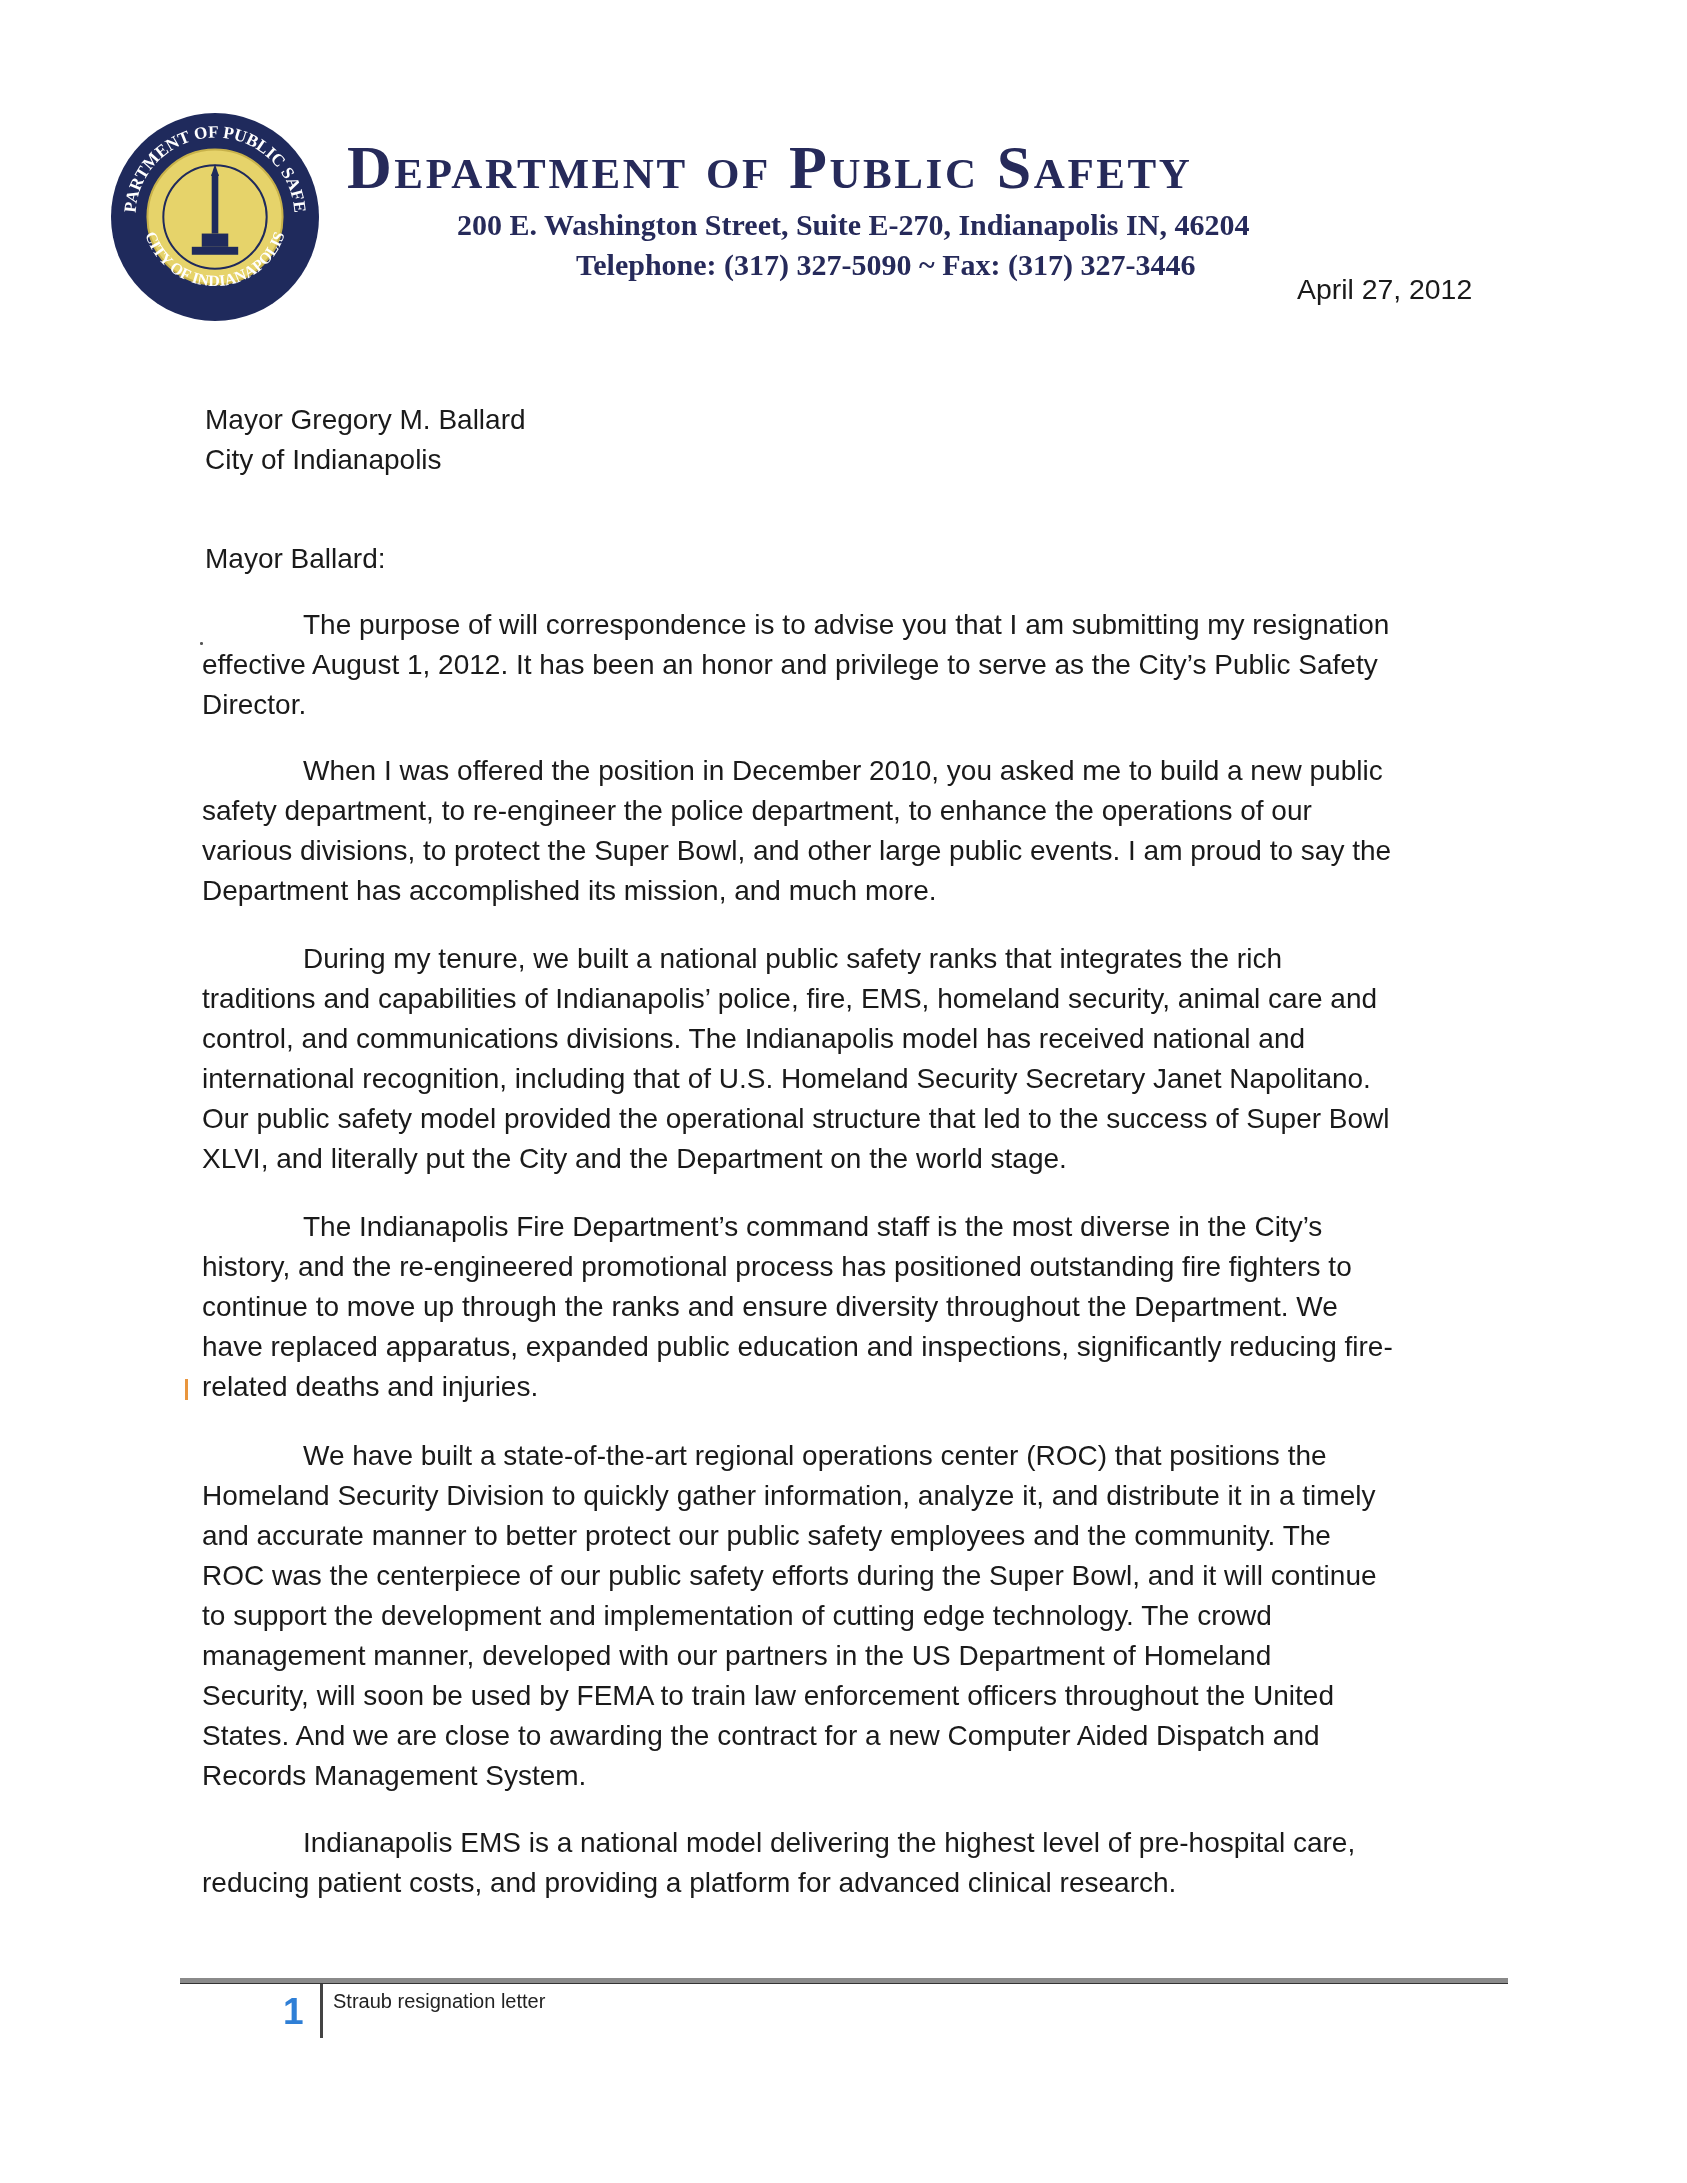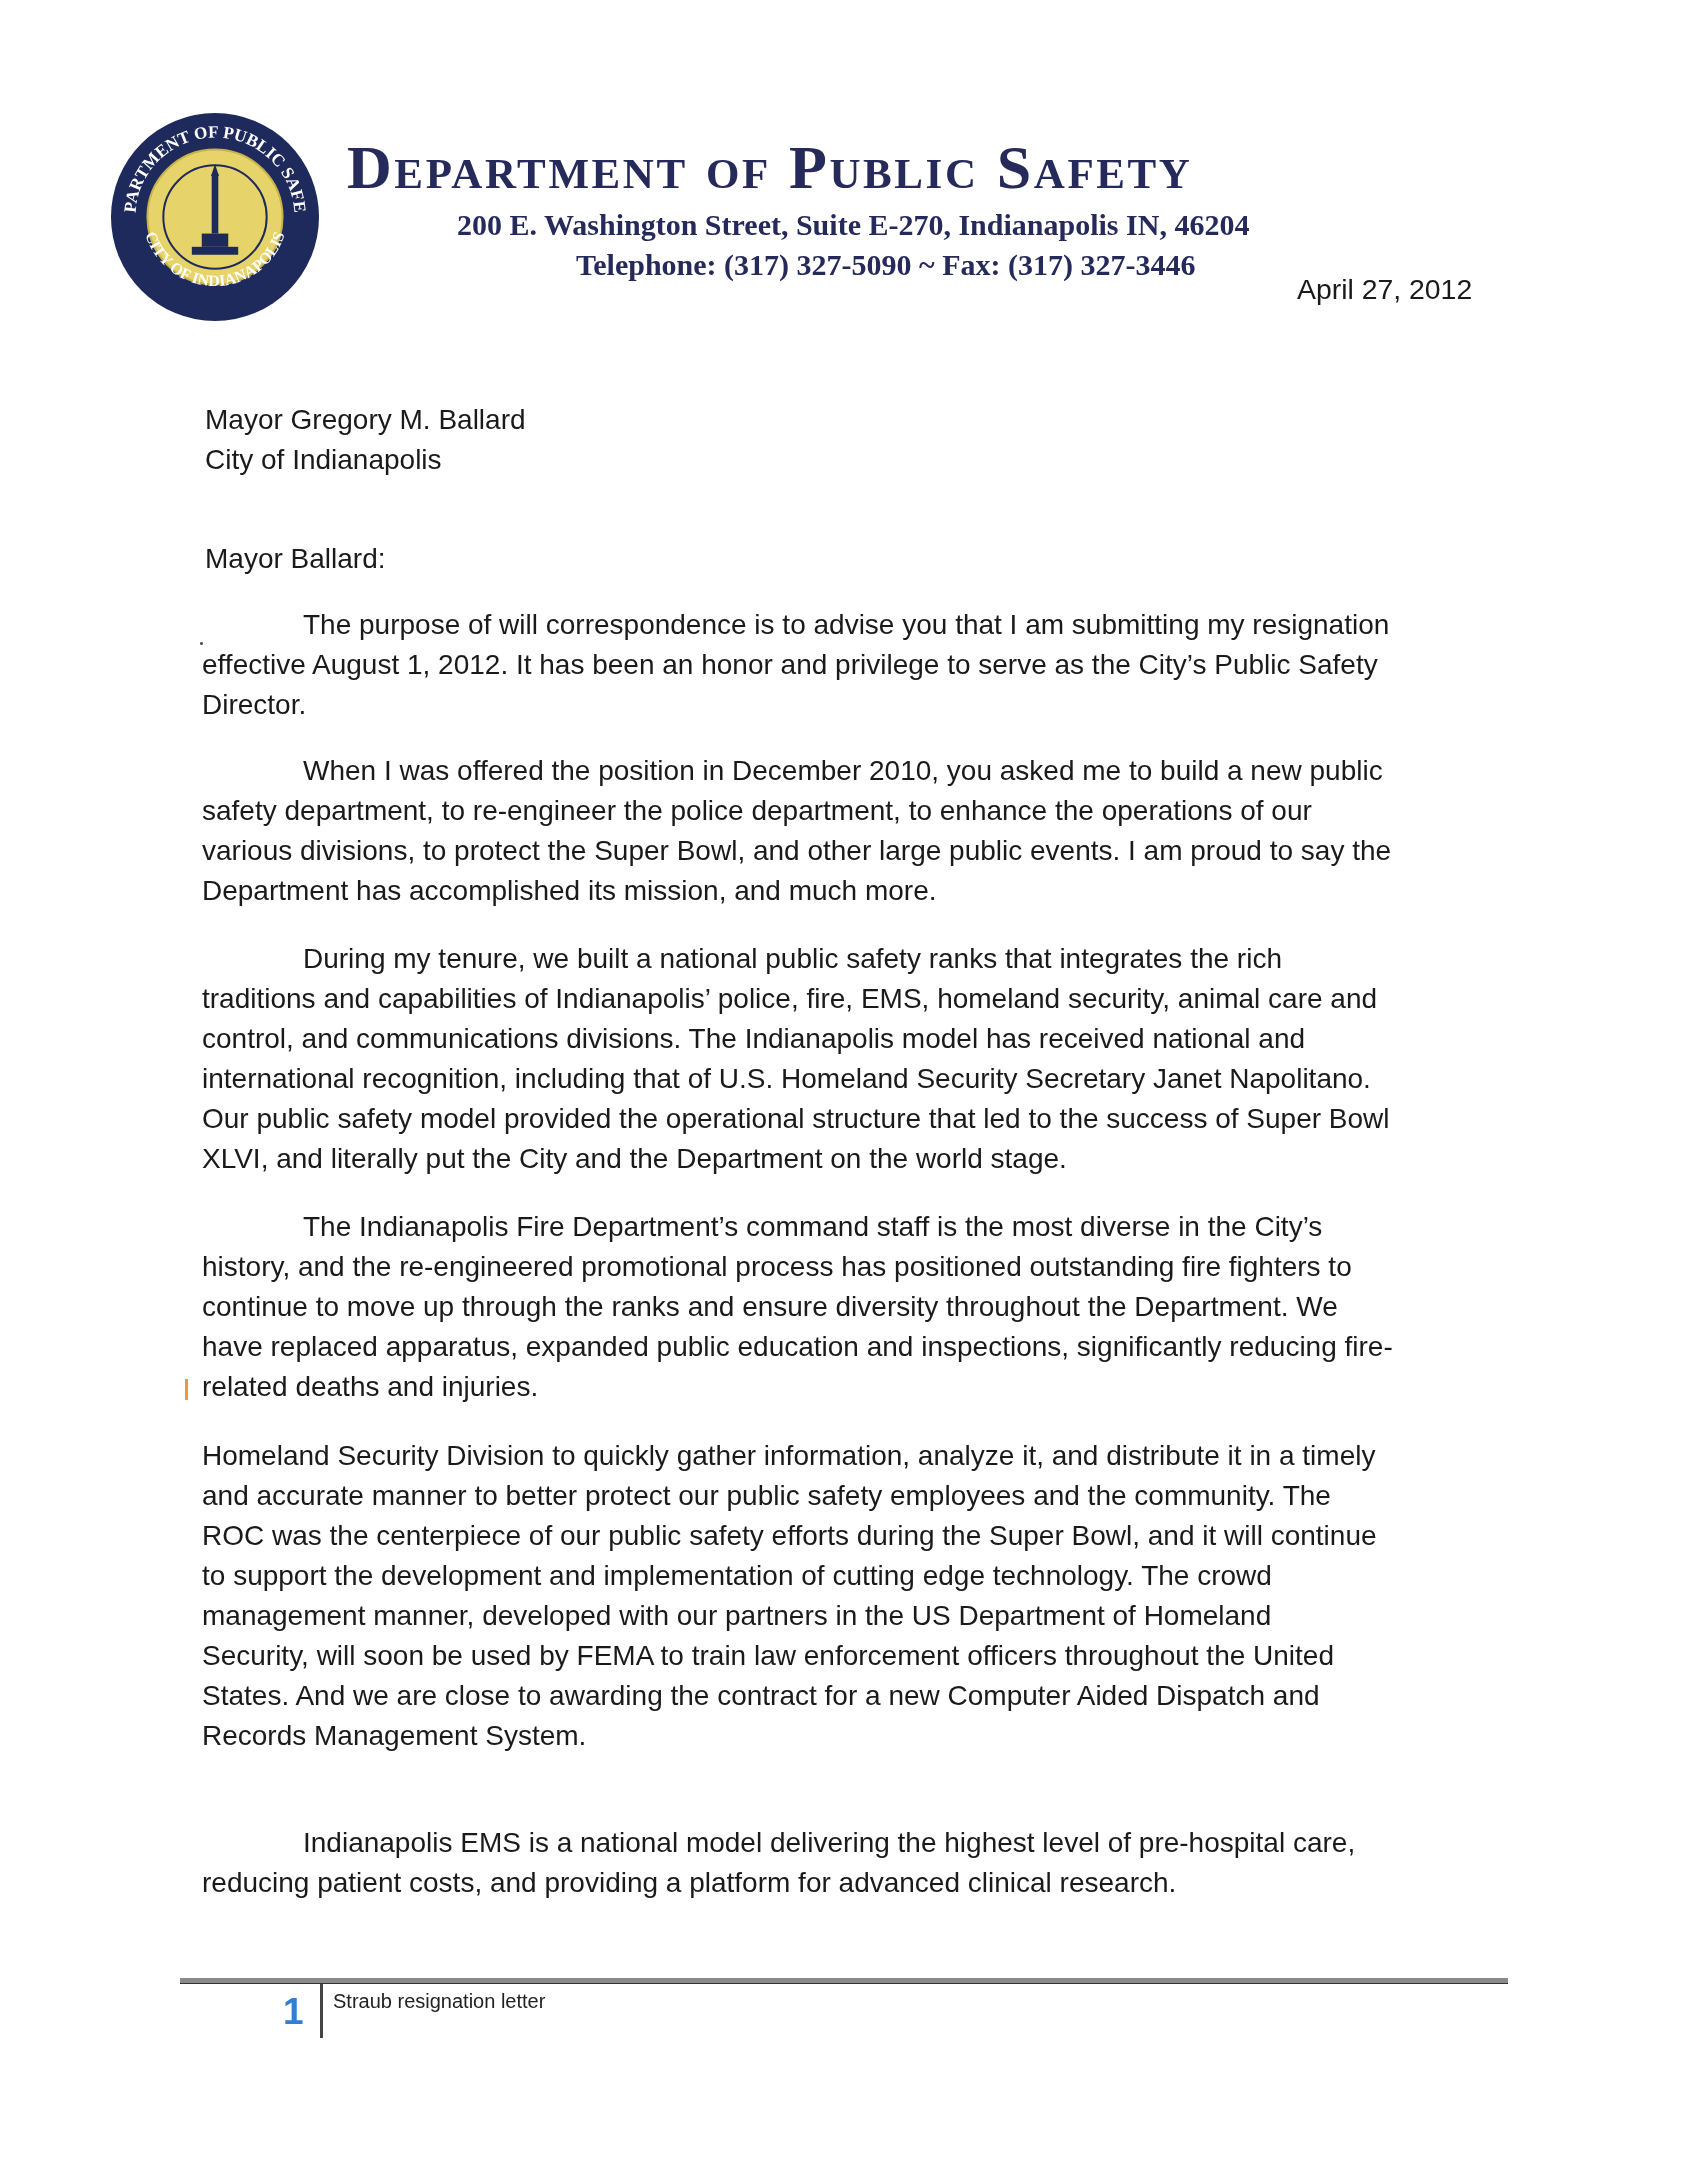--- a/index.html
+++ b/index.html
@@ -76,20 +76,21 @@
 <div class="orange-mark"></div>
 <div class="para" style="top:1207px;">
   <span class="l first">The Indianapolis Fire Department’s command staff is the most diverse in the City’s</span>
   <span class="l">history, and the re-engineered promotional process has positioned outstanding fire fighters to</span>
   <span class="l">continue to move up through the ranks and ensure diversity throughout the Department. We</span>
   <span class="l">have replaced apparatus, expanded public education and inspections, significantly reducing fire-</span>
   <span class="l">related deaths and injuries.</span>
 </div>
 
 <div class="para" style="top:1436px;">
+  <span class="l first">We have built a state-of-the-art regional operations center (ROC) that positions the</span>
   <span class="l">Homeland Security Division to quickly gather information, analyze it, and distribute it in a timely</span>
   <span class="l">and accurate manner to better protect our public safety employees and the community. The</span>
   <span class="l">ROC was the centerpiece of our public safety efforts during the Super Bowl, and it will continue</span>
   <span class="l">to support the development and implementation of cutting edge technology. The crowd</span>
   <span class="l">management manner, developed with our partners in the US Department of Homeland</span>
   <span class="l">Security, will soon be used by FEMA to train law enforcement officers throughout the United</span>
   <span class="l">States. And we are close to awarding the contract for a new Computer Aided Dispatch and</span>
   <span class="l">Records Management System.</span>
 </div>
 

